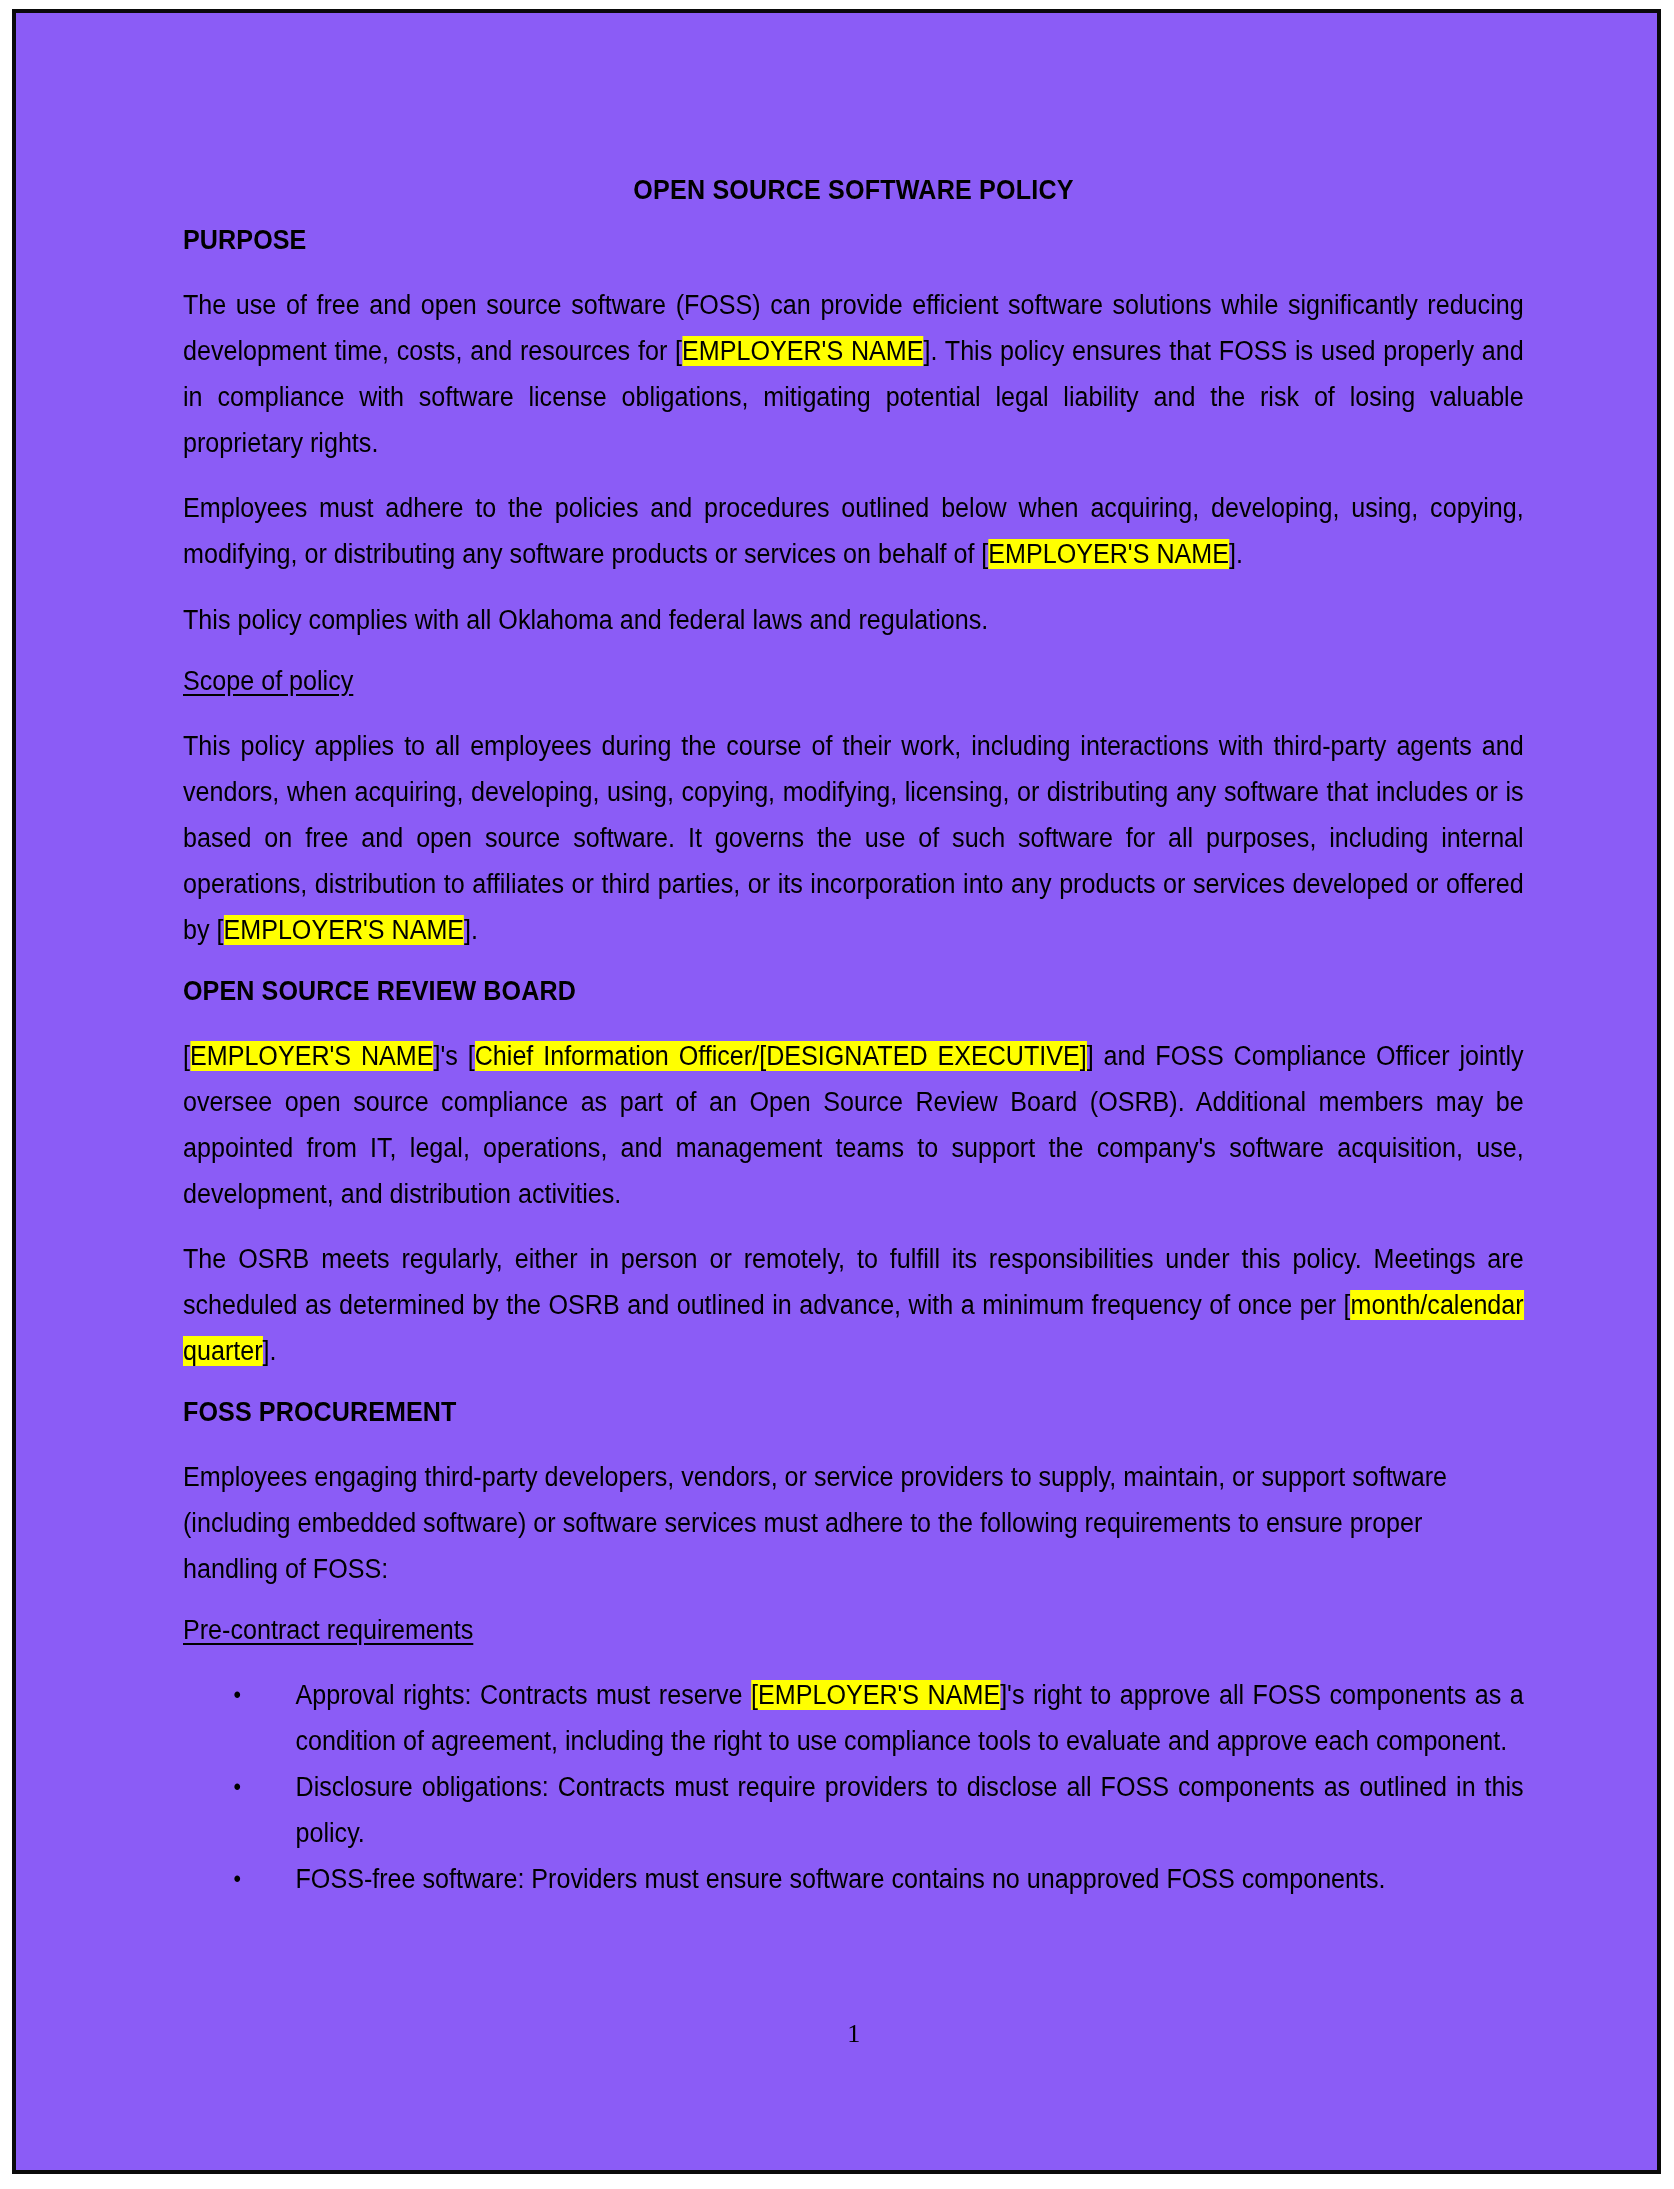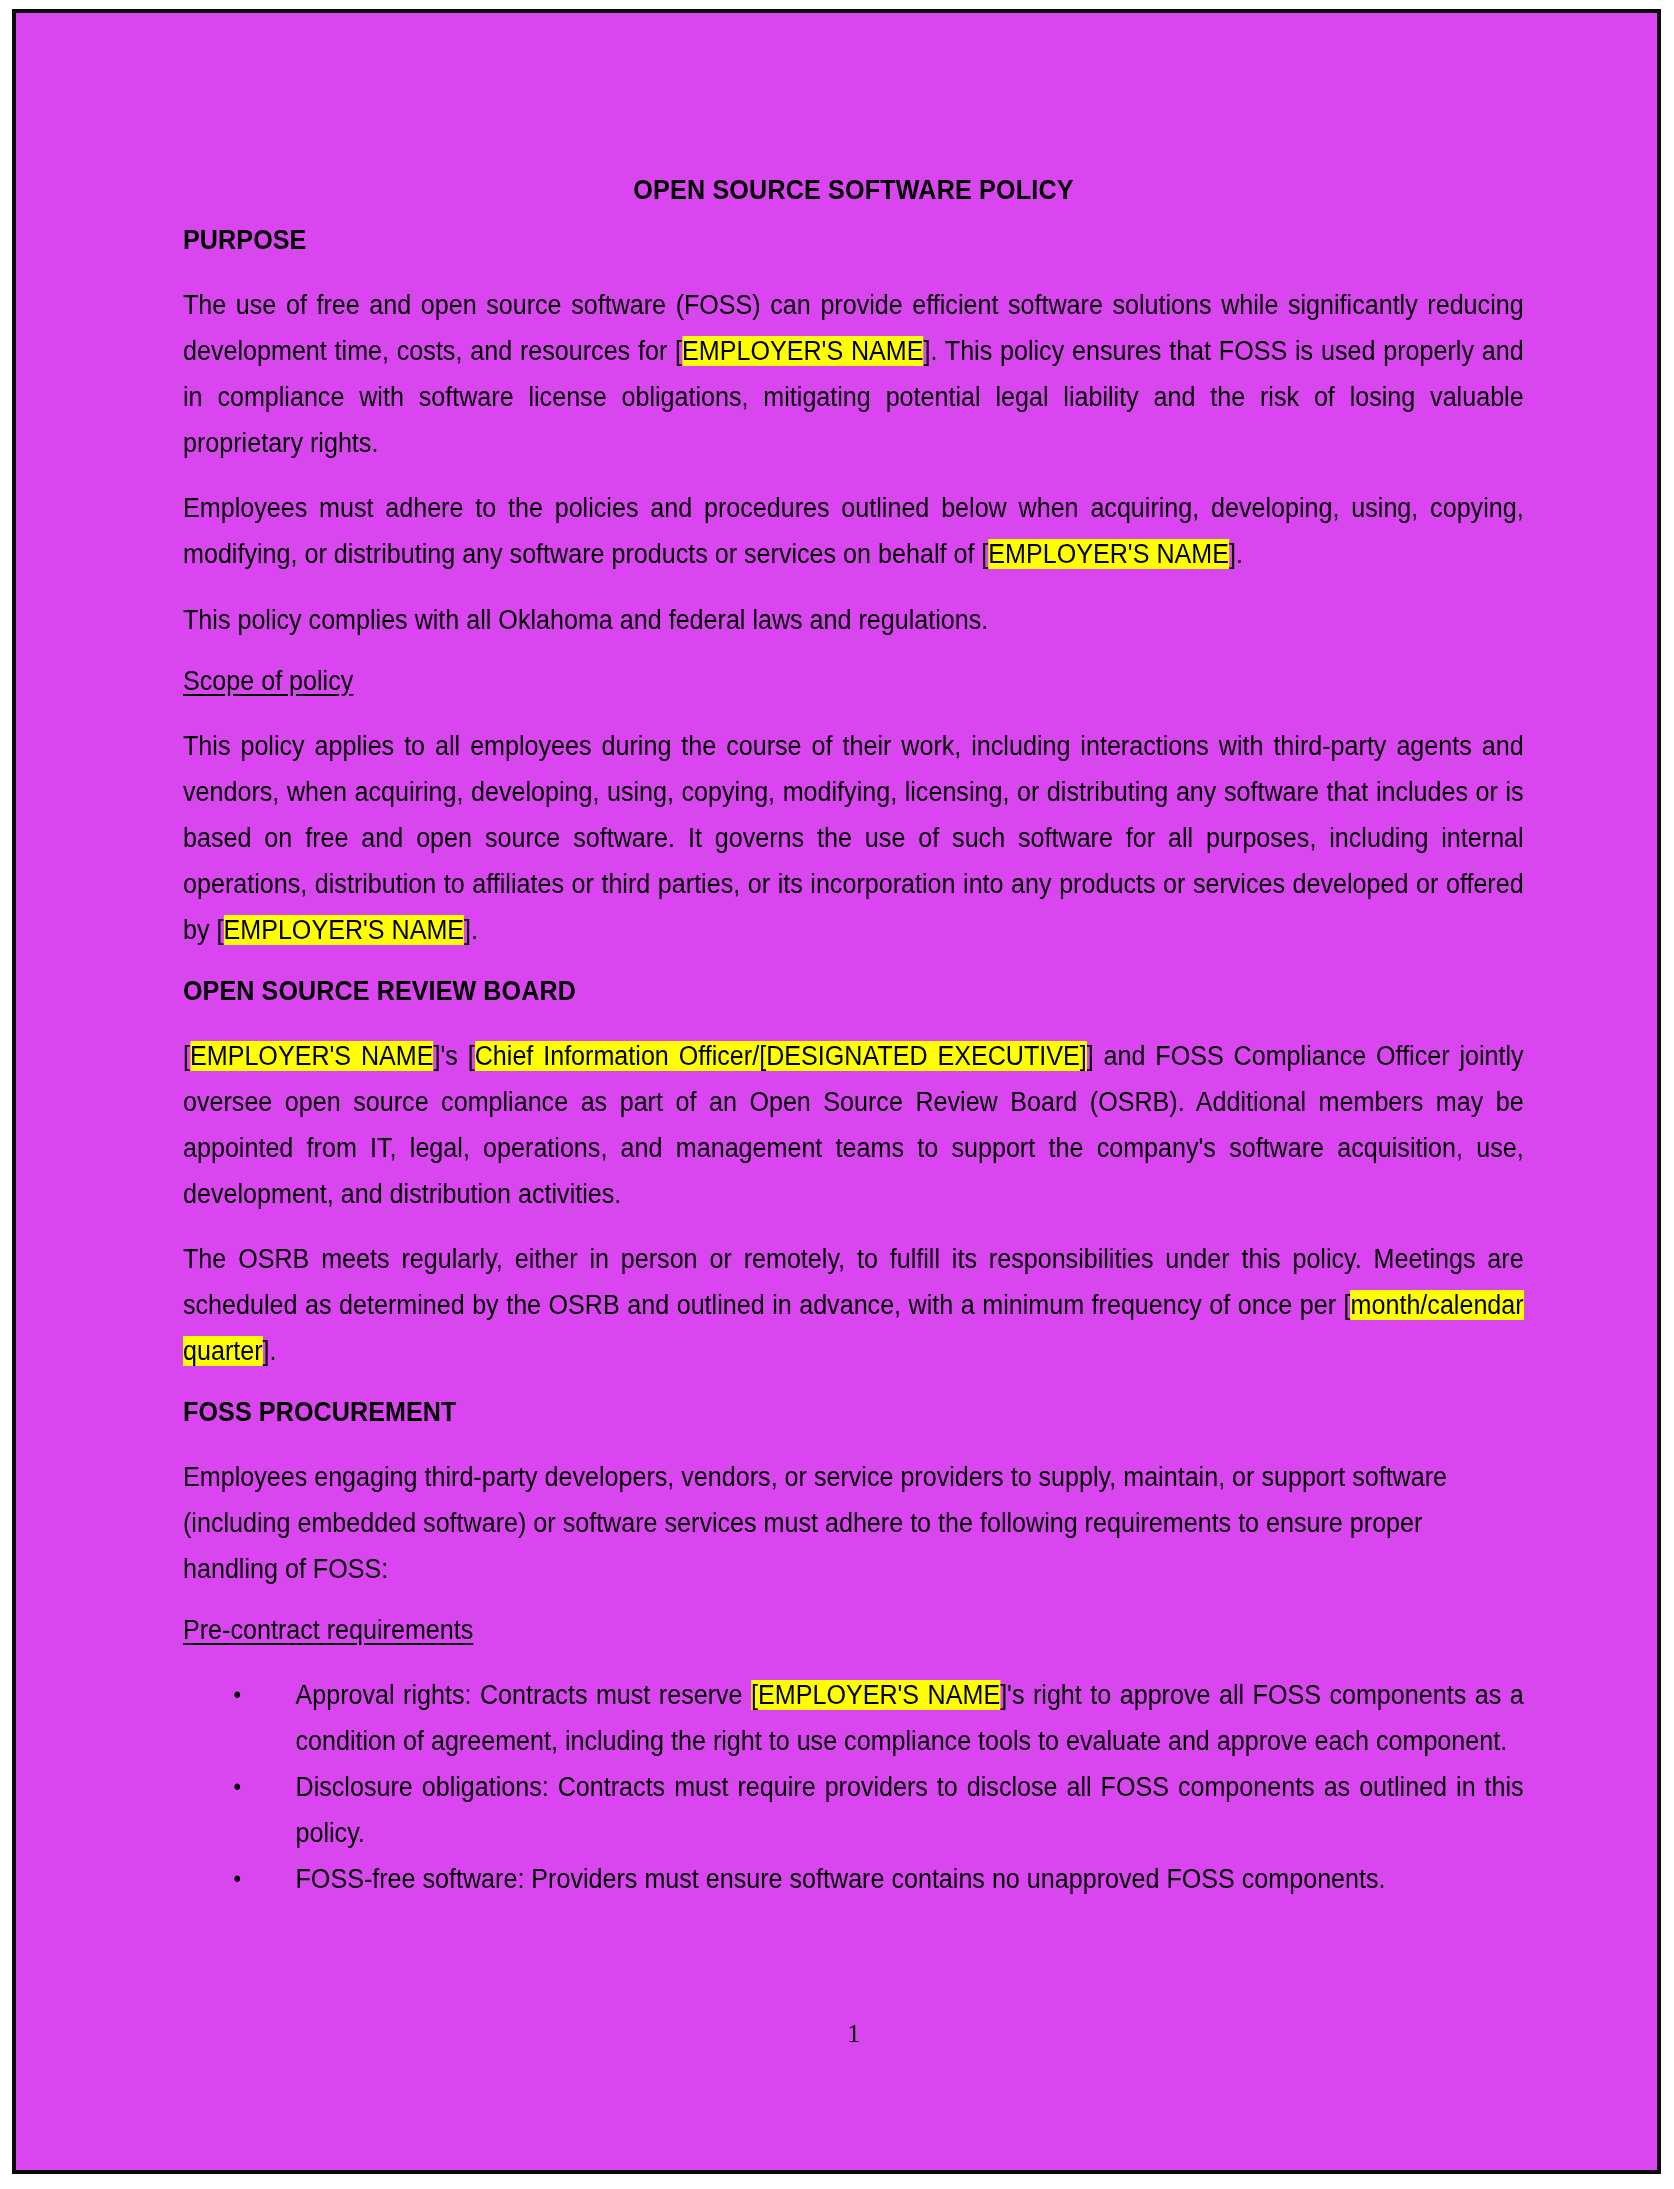--- a/index.html
+++ b/index.html
@@ -17,21 +17,21 @@
 
   
   .page-frame {
     position: absolute;
     left: 12.3px;
     top: 8.8px;
     width: 1649px;
     height: 2165px;
     border: 4.4px solid #0a0a0a;
     box-sizing: border-box;
-    background: #d946ef;
+    background: #8b5cf6;
   }
 
   .page-body {
     position: absolute;
     left: 167px;
     top: 0;
     width: 1341px;
     height: 100%;
   }
 

